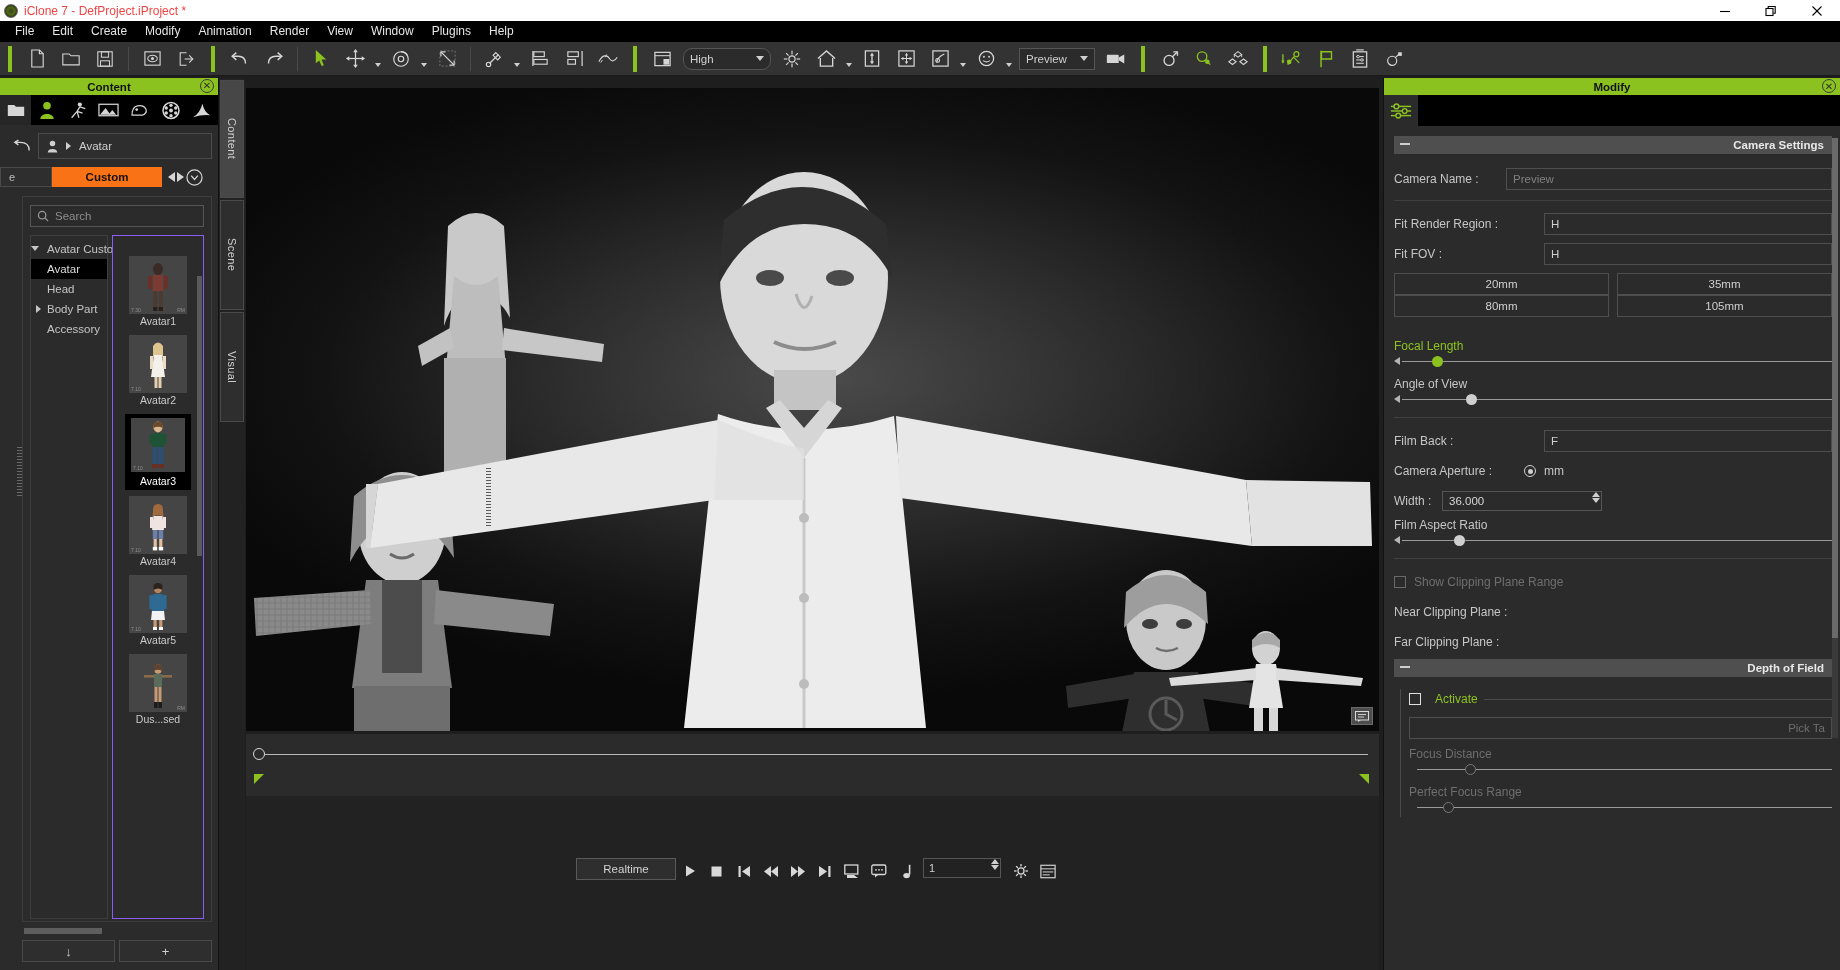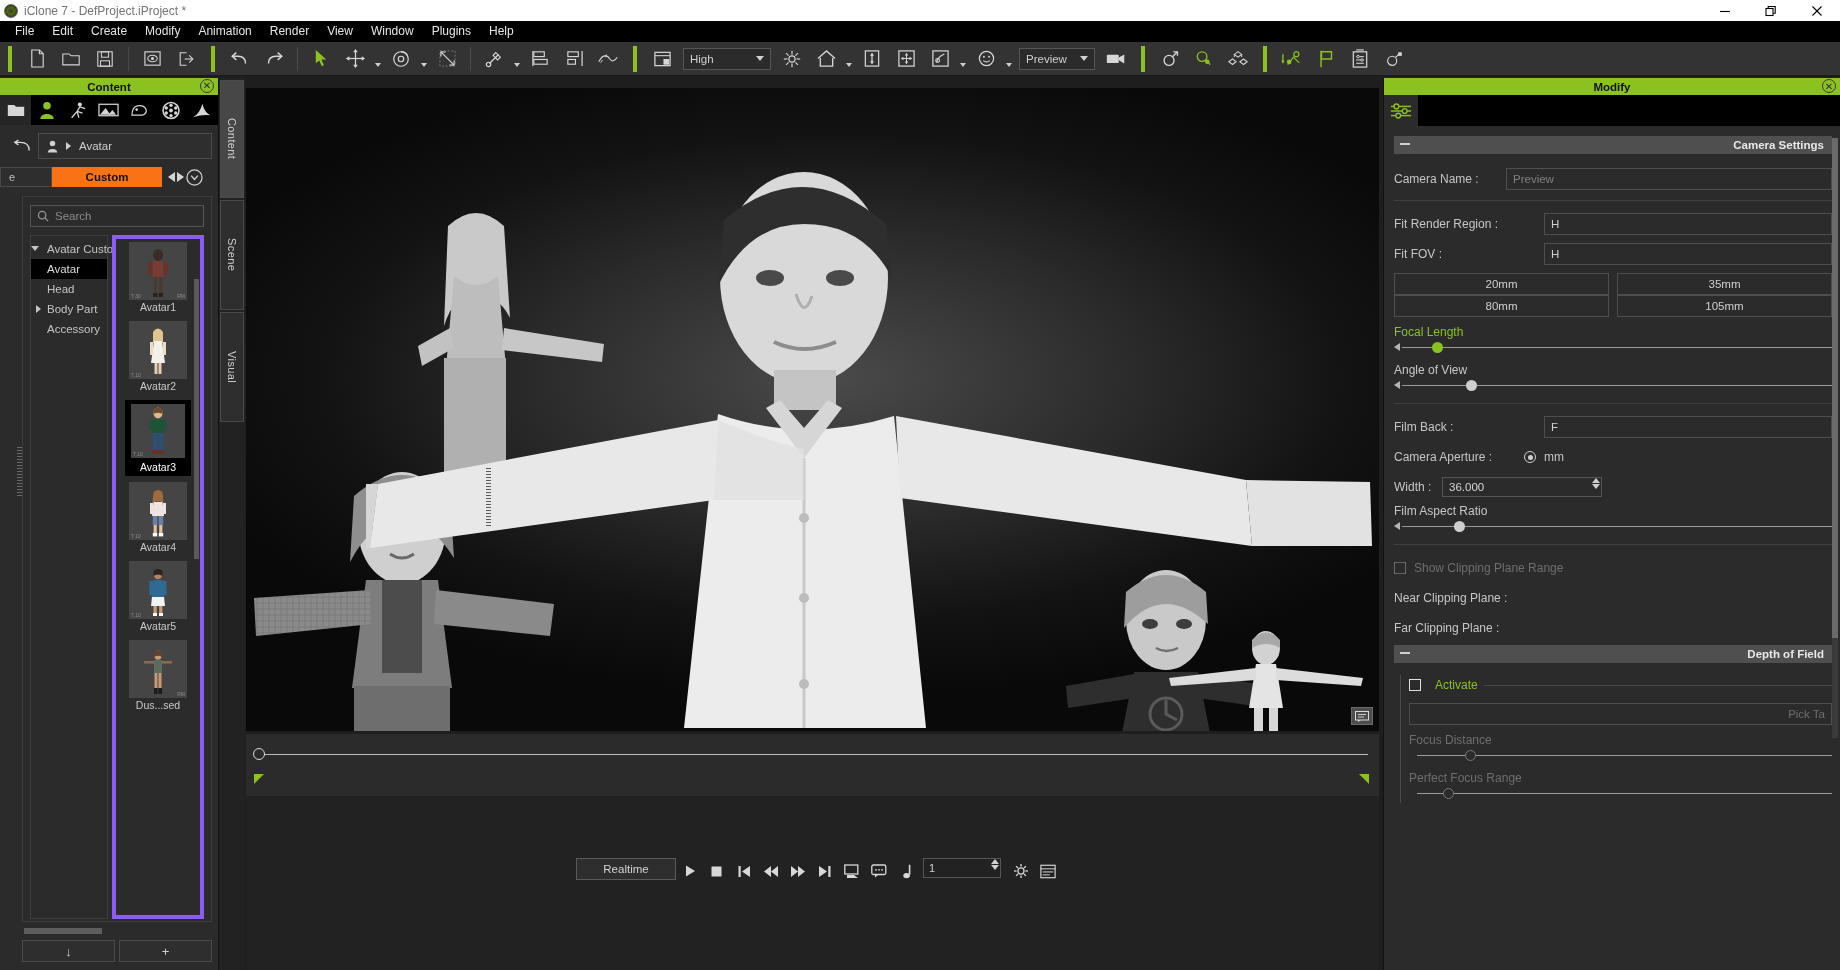--- a/index.html
+++ b/index.html
@@ -17,21 +17,21 @@
   .titlebar {
     position: absolute; left: 0; top: 0; width: 1840px; height: 21px;
     background: #ffffff; display: flex; align-items: center;
   }
   .tb-icon {
     width: 14px; height: 14px; margin-left: 4px; margin-right: 6px;
     border-radius: 50%;
     background: radial-gradient(circle at 50% 50%, #3d3d26 0%, #4e6b12 45%, #2a2a1a 75%, #151510 100%);
     border: 1px solid #666;
   }
-  .tb-title { font-size: 12px; color: #737373; font-family: "Liberation Sans", sans-serif; }
+  .tb-title { font-size: 12px; color: #ef4444; font-family: "Liberation Sans", sans-serif; }
   .tb-controls { margin-left: auto; display: flex; height: 21px; }
   .tb-btn {
     width: 46px; height: 21px; display: flex; align-items: center; justify-content: center;
     color: #000; font-size: 13px; line-height: 1;
   }
   .tb-btn svg { display: block; }
 
   
   .menubar {
     position: absolute; left: 0; top: 21px; width: 1840px; height: 21px;
@@ -120,22 +120,22 @@
   .tree {
     width: 78px; background: #2b2b2b; border: 1px solid #3d3d3d; padding-top: 3px;
   }
   .tree-node { font-size: 11.5px; color: #c4c4c4; line-height: 20px; padding-left: 16px; position: relative; white-space: nowrap; }
   .tree-node.root { padding-left: 6px; }
   .tree-node.sel { background: #000; color: #dcdcdc; }
   .tri-d { position:absolute; left:4px; top:7px; border-left: 4px solid transparent; border-right: 4px solid transparent; border-top: 5px solid #c4c4c4; }
   .tri-rt { position:absolute; left:5px; top:6px; border-top: 4px solid transparent; border-bottom: 4px solid transparent; border-left: 5px solid #c4c4c4; }
 
   .thumbs {
-    flex: 1; background: #2b2b2b; border: 4px solid #8b5cf6; overflow: hidden; position: relative;
-    padding-top: 3px;
+    flex: 1; background: #2b2b2b; border: 1px solid #8b5cf6; overflow: hidden; position: relative;
+    padding-top: 20px;
   }
   .thumb-item { width: 62px; margin: 0 auto 6px auto; }
   .thumb-item.sel { background: #000; padding: 2px 0 1px 0; width: 66px; }
   .thumb-img {
     width: 58px; height: 58px; background: #454545; margin: 0 auto; position: relative;
     display: flex; align-items: flex-end; justify-content: center; overflow: hidden;
   }
   .thumb-item.sel .thumb-img { border: 2px solid #000; }
   .thumb-label { font-size: 10.5px; color: #cacaca; text-align: center; line-height: 15px; }
   .thumb-item.sel .thumb-label { color: #fff; }
@@ -441,21 +441,21 @@
 
     <div class="sep-green"></div>
 
     <div class="tool">
       <svg width="19" height="18" viewBox="0 0 20 18">
           <rect x="2" y="2" width="16" height="14" fill="none" stroke="#d6d6d6" stroke-width="1.3"></rect>
           <line x1="2" y1="5.5" x2="18" y2="5.5" stroke="#d6d6d6" stroke-width="1.1"></line>
           <rect x="11" y="9" width="6" height="6" fill="#d6d6d6"></rect>
         </svg>
     </div>
-    <div class="combo" style="min-width:88px;">
+    <div class="combo" style="min-width:88px;border-radius:9px;">
       <span class="cv">High</span>
       <span class="ca"></span>
     </div>
     <div class="tool">
       <svg width="20" height="20" viewBox="0 0 22 22">
           <circle cx="11" cy="11" r="3.4" fill="none" stroke="#d6d6d6" stroke-width="1.3"></circle>
           <g stroke="#d6d6d6" stroke-width="1.3">
             <line x1="11" y1="2" x2="11" y2="6"></line>
             <line x1="11" y1="16" x2="11" y2="20"></line>
             <line x1="2" y1="11" x2="6" y2="11"></line>
@@ -1079,21 +1079,21 @@
 
       <div class="btn-grid" style="margin-top:6px;">
         <span class="fbtn">20mm</span>
         <span class="fbtn">35mm</span>
       </div>
       <div class="btn-grid">
         <span class="fbtn">80mm</span>
         <span class="fbtn">105mm</span>
       </div>
 
-      <div class="lbl green" style="margin-top:8px;">Focal Length</div>
+      <div class="lbl green" style="margin-top:22px;">Focal Length</div>
       <div class="slider-wrap">
         <span class="slider-arrow"></span>
         <span class="slider-line"></span>
         <span class="knob green" style="left:38px;"></span>
       </div>
 
       <div class="lbl" style="margin-top:4px;">Angle of View</div>
       <div class="slider-wrap">
         <span class="slider-arrow"></span>
         <span class="slider-line"></span>

